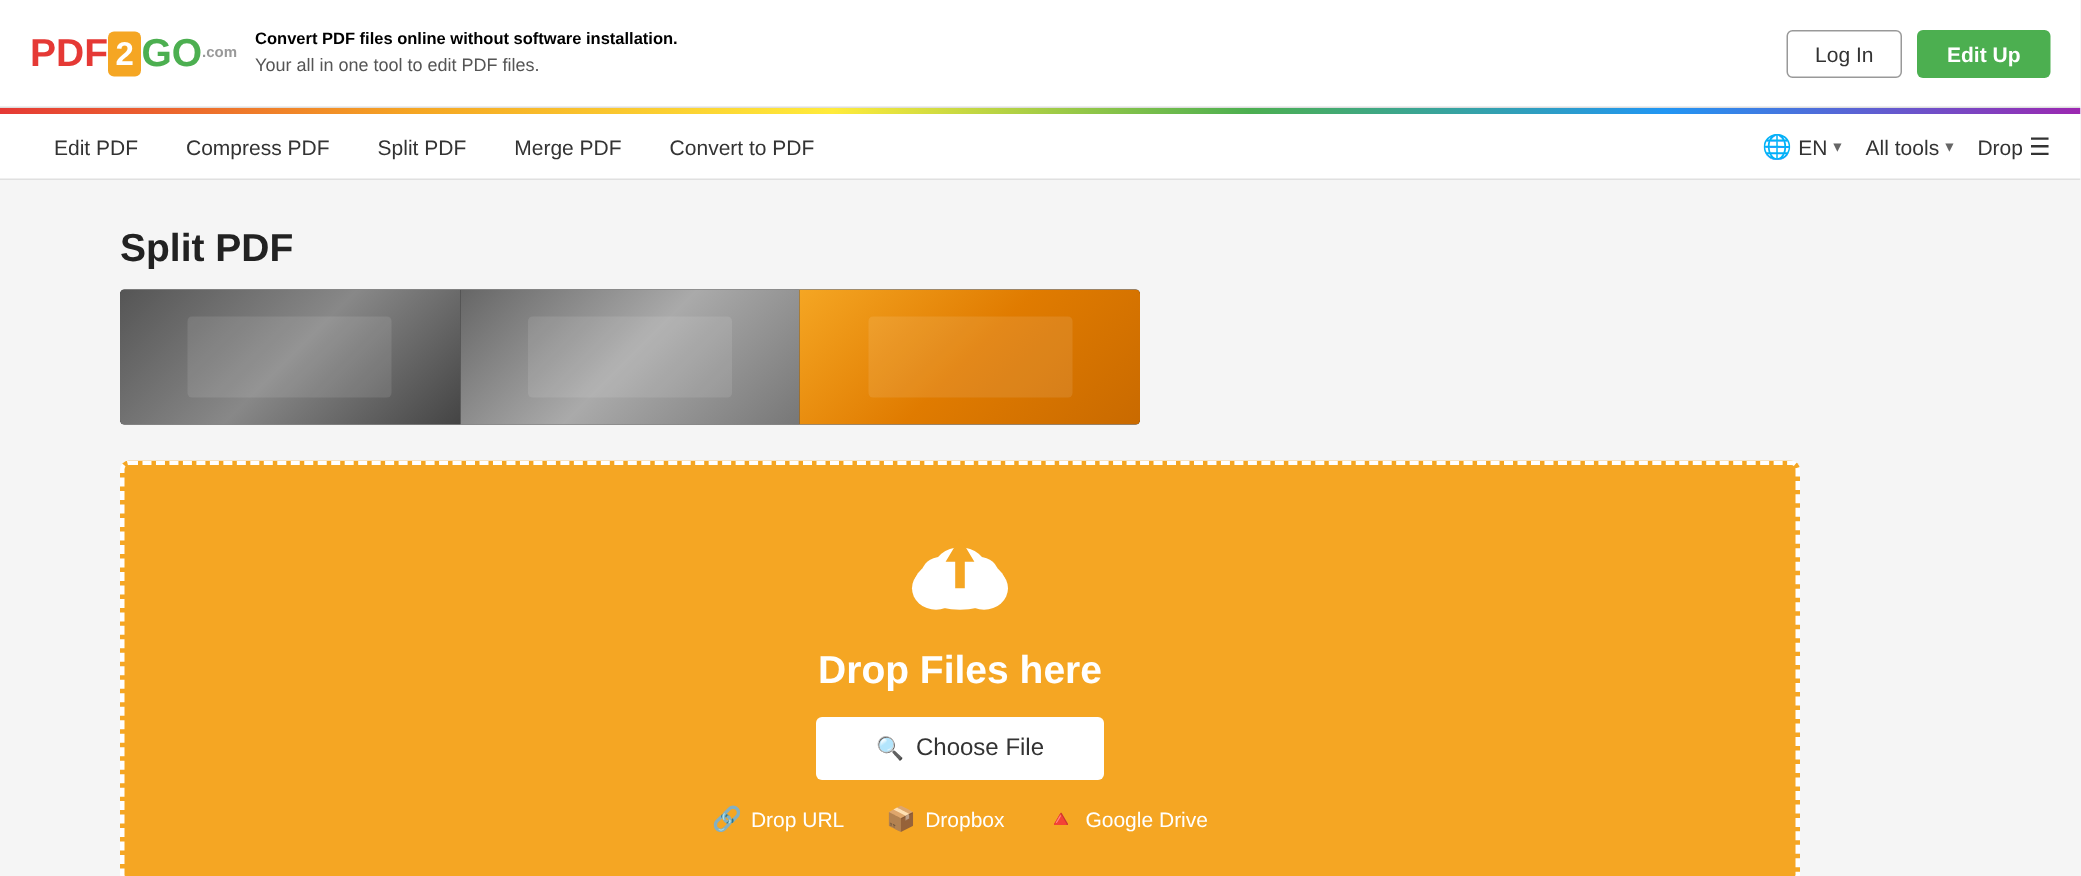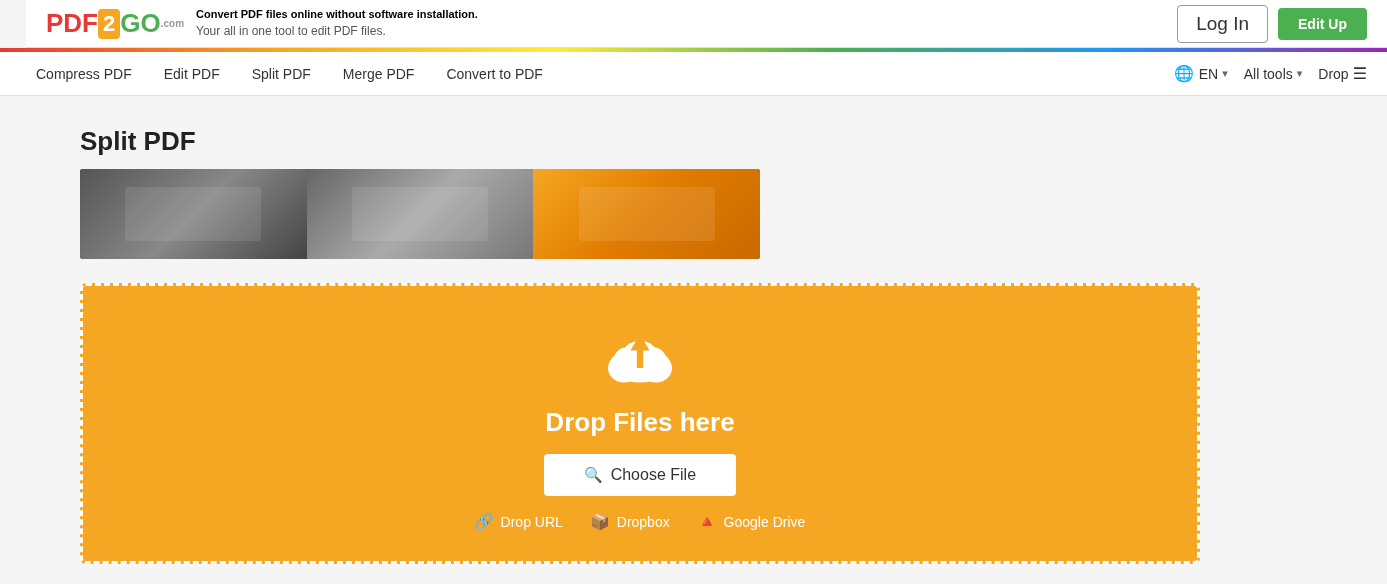--- a/index.html
+++ b/index.html
@@ -6,22 +6,21 @@
     body { font-family: Arial, sans-serif; background: #f5f5f5; color: #333; }
 
     
     .header {
       background: #fff;
       border-bottom: 1px solid #ddd;
       padding: 0 20px;
       display: flex;
       align-items: center;
       justify-content: space-between;
-      height: 48px;
-      margin-left: 26px;
+      height: 72px;
     }
     .logo-area {
       display: flex;
       align-items: center;
       gap: 12px;
     }
     .logo {
       display: flex;
       align-items: center;
       font-size: 26px;
@@ -61,21 +60,21 @@
       align-items: center;
       gap: 10px;
     }
     .btn-login {
       border: 1px solid #999;
       background: #fff;
       color: #333;
       padding: 7px 18px;
       border-radius: 4px;
       cursor: pointer;
-      font-size: 19px;
+      font-size: 14px;
     }
     .btn-signup {
       background: #4caf50;
       color: #fff;
       border: none;
       padding: 8px 20px;
       border-radius: 4px;
       cursor: pointer;
       font-size: 14px;
       font-weight: bold;
@@ -256,22 +255,22 @@
   <div class="header-actions">
     <button class="btn-login">Log In</button>
     <button class="btn-signup">Edit Up</button>
   </div>
 </div>
 
 <div class="rainbow-bar"></div>
 
 <nav class="nav">
   <div class="nav-links">
+    <a class="nav-link">Edit PDF</a>
     <a class="nav-link">Compress PDF</a>
-    <a class="nav-link">Edit PDF</a>
     <a class="nav-link">Split PDF</a>
     <a class="nav-link">Merge PDF</a>
     <a class="nav-link">Convert to PDF</a>
   </div>
   <div class="nav-right">
     <div class="nav-lang">
       <span class="globe-icon">🌐</span>
       <span>EN</span>
       <span class="chevron">▾</span>
     </div>

